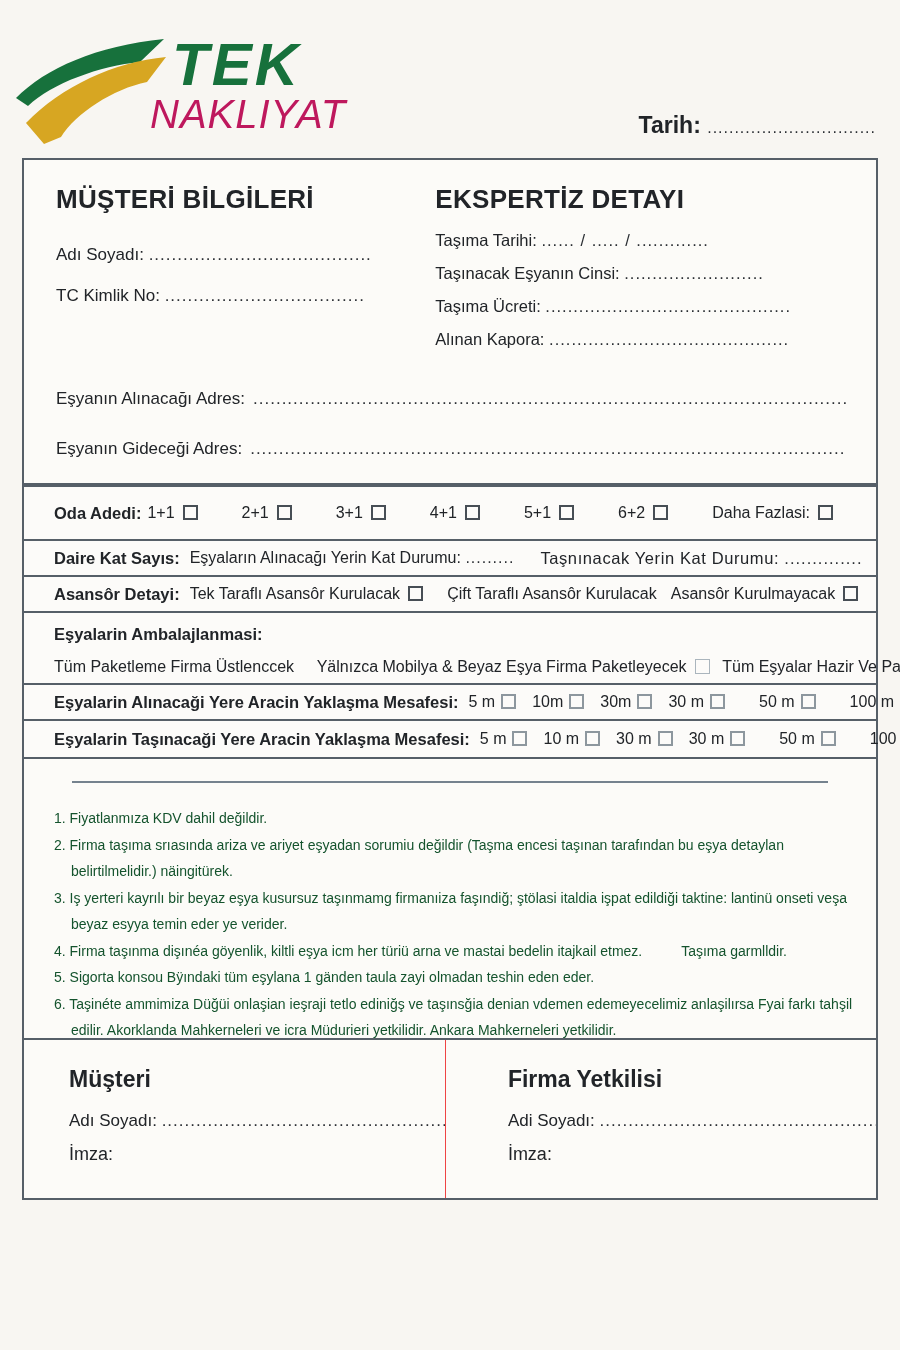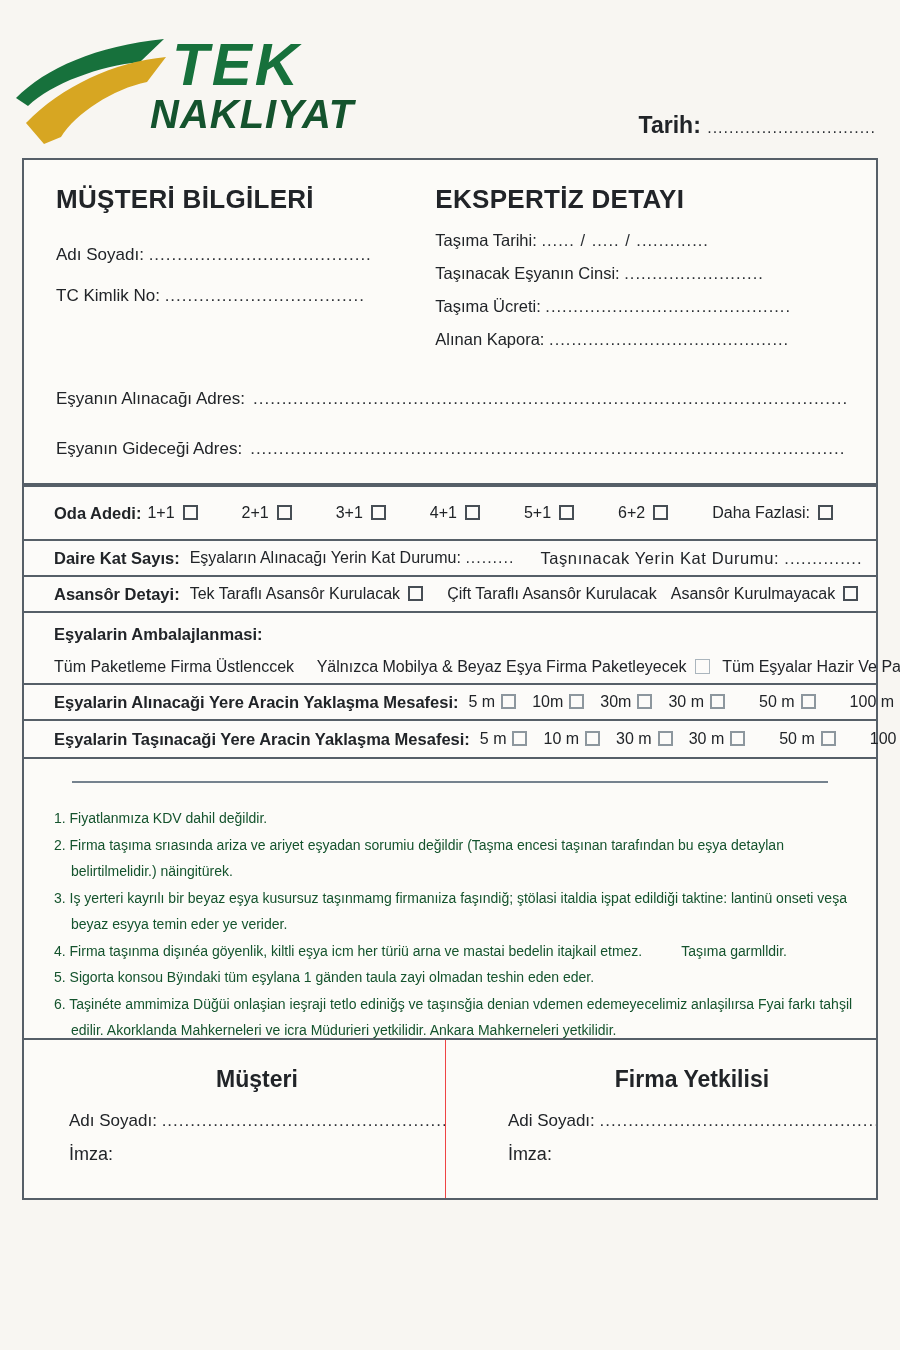--- a/index.html
+++ b/index.html
@@ -11,21 +11,21 @@
   }
   
   .logo { position:absolute; left:14px; top:30px; width:420px; height:120px; }
   .logo svg { position:absolute; left:0; top:6px; }
   .logo-tek {
     position:absolute; left:158px; top:0px;
     font-size:60px; font-weight:800; font-style:italic; letter-spacing:3px; color:#17713c;
   }
   .logo-nak {
     position:absolute; left:136px; top:62px;
-    font-size:40px; font-weight:700; font-style:italic; letter-spacing:1px; color:#14532d;
+    font-size:40px; font-weight:400; font-style:italic; letter-spacing:1px; color:#be185d;
   }
   .date-line {
     position:absolute; right:24px; top:112px; font-size:23px; white-space:nowrap;
   }
   .date-line .lbl { font-weight:700; }
   .date-line .dots { font-size:16px; color:#2a2e33; letter-spacing:1px; }
   
   .bx { position:absolute; left:22px; width:856px; border:2px solid #565f68; background:#fcfbf8; }
   .box-main { top:158px; height:327px; padding:24px 30px 0 32px; }
   .cols { display:flex; }
@@ -74,21 +74,21 @@
   .box-terms { top:757px; height:283px; padding:46px 18px 0 30px; }
   .tsep { position:absolute; left:48px; right:48px; top:22px; border-top:2px solid #75828e; }
   .term {
     font-size:14px; line-height:26.5px; padding-left:17px; text-indent:-17px;
     white-space:normal; color:#14532d;
   }
   
   .box-sig { top:1038px; height:162px; padding:0; display:flex; }
   .sigcell { width:49.4%; padding:26px 0 0 45px; }
   .sigcell.right { flex:1; border-left:1px solid #ef4444; padding-left:62px; }
-  .sigtitle { font-size:23px; font-weight:700;text-align:center; }
+  .sigtitle { font-size:23px; font-weight:700; }
   .signame { font-size:17px; margin-top:18px; white-space:nowrap; overflow:hidden; }
   .imza { font-size:18px; margin-top:13px; }
 </style>
 </head>
 <body>
 
 <div class="page">
 
   <div class="logo">
     <svg width="152" height="110" viewBox="0 0 152 110">

